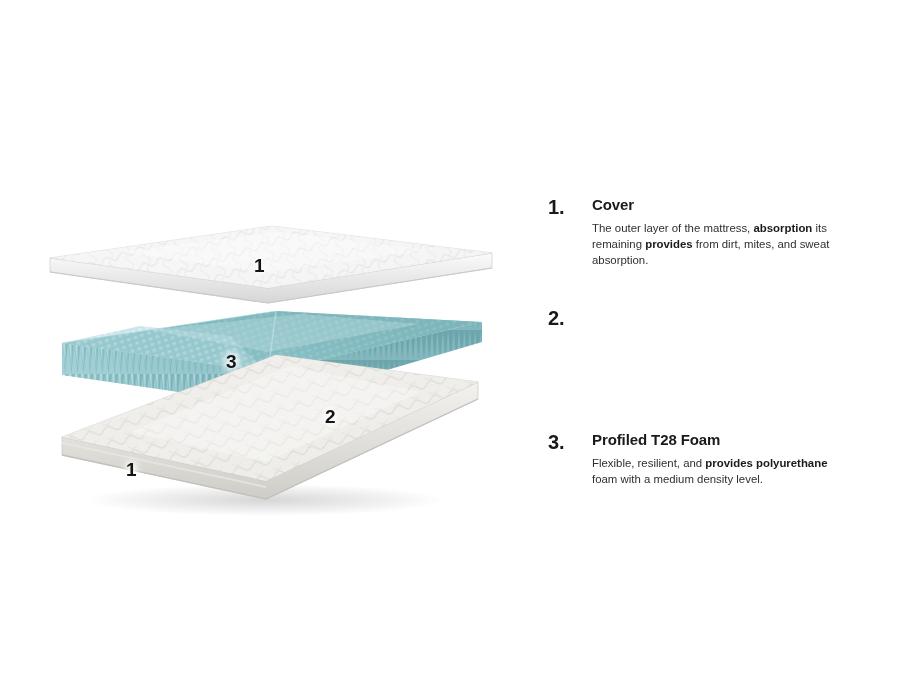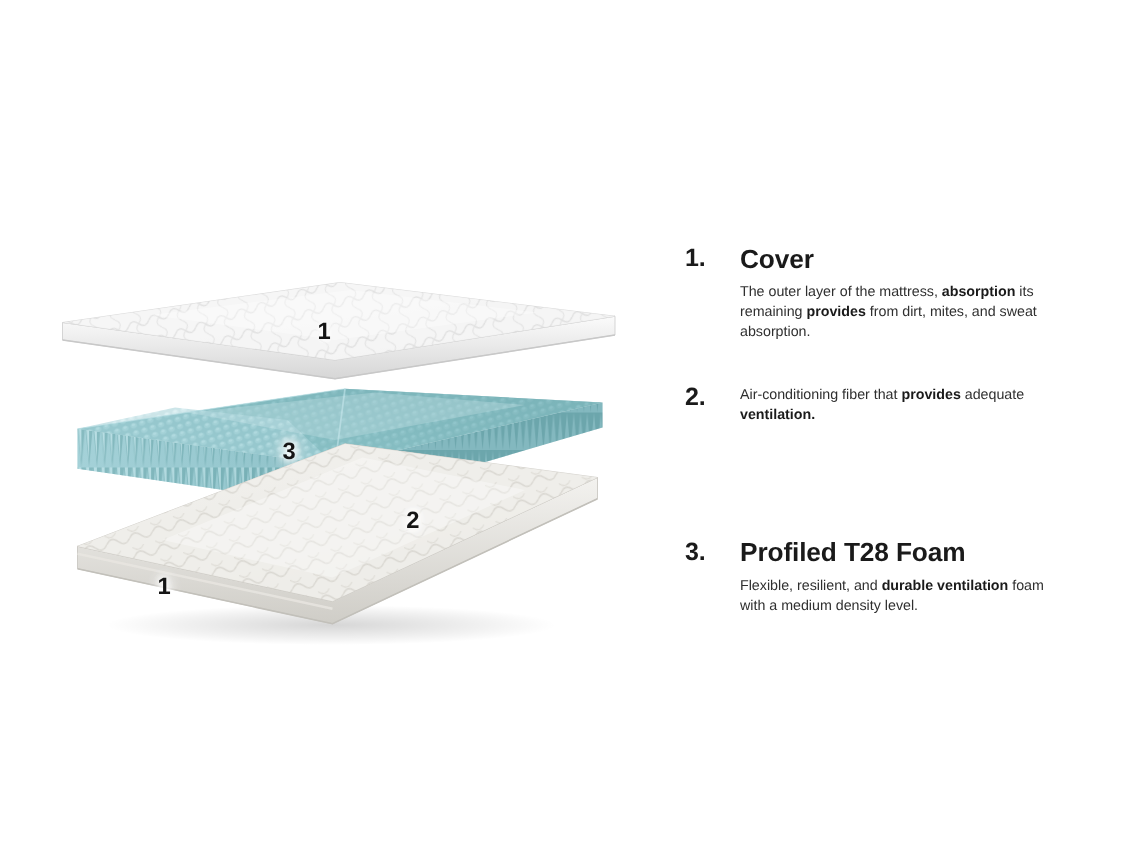--- a/index.html
+++ b/index.html
@@ -74,21 +74,21 @@
     line-height: 1.05;
     width: 44px;
     flex: 0 0 44px;
     letter-spacing: -0.2px;
   }
   .legend-body {
     flex: 1 1 auto;
     padding-top: 0px;
   }
   .legend-title {
-    font-size: 21px;
+    font-size: 15px;
     font-weight: bold;
     color: #1a1a1a;
     line-height: 1.05;
     margin: 0 0 7px 0;
     letter-spacing: -0.1px;
   }
   .legend-desc {
     font-size: 11.4px;
     color: #2f2f2f;
     line-height: 1.42;
@@ -238,25 +238,24 @@
     <div class="legend-num">1.</div>
     <div class="legend-body">
       <div class="legend-title">Cover</div>
       <p class="legend-desc">The outer layer of the mattress, <b>absorption</b> its remaining <b>provides</b> from dirt, mites, and sweat absorption.</p>
     </div>
   </div>
 
   <div class="legend-item" id="legend-item-1">
     <div class="legend-num">2.</div>
     <div class="legend-body">
-      <p class="legend-desc">Air-conditioning fiber that <b>provides</b> adequate <b>ventilation.</b></p>
     </div>
   </div>
 
   <div class="legend-item" id="legend-item-2">
     <div class="legend-num">3.</div>
     <div class="legend-body">
       <div class="legend-title">Profiled T28 Foam</div>
-      <p class="legend-desc">Flexible, resilient, and <b>durable ventilation</b> foam with a medium density level.</p>
+      <p class="legend-desc">Flexible, resilient, and <b>provides polyurethane</b> foam with a medium density level.</p>
     </div>
   </div>
 
 </div>
 
 </body></html>

